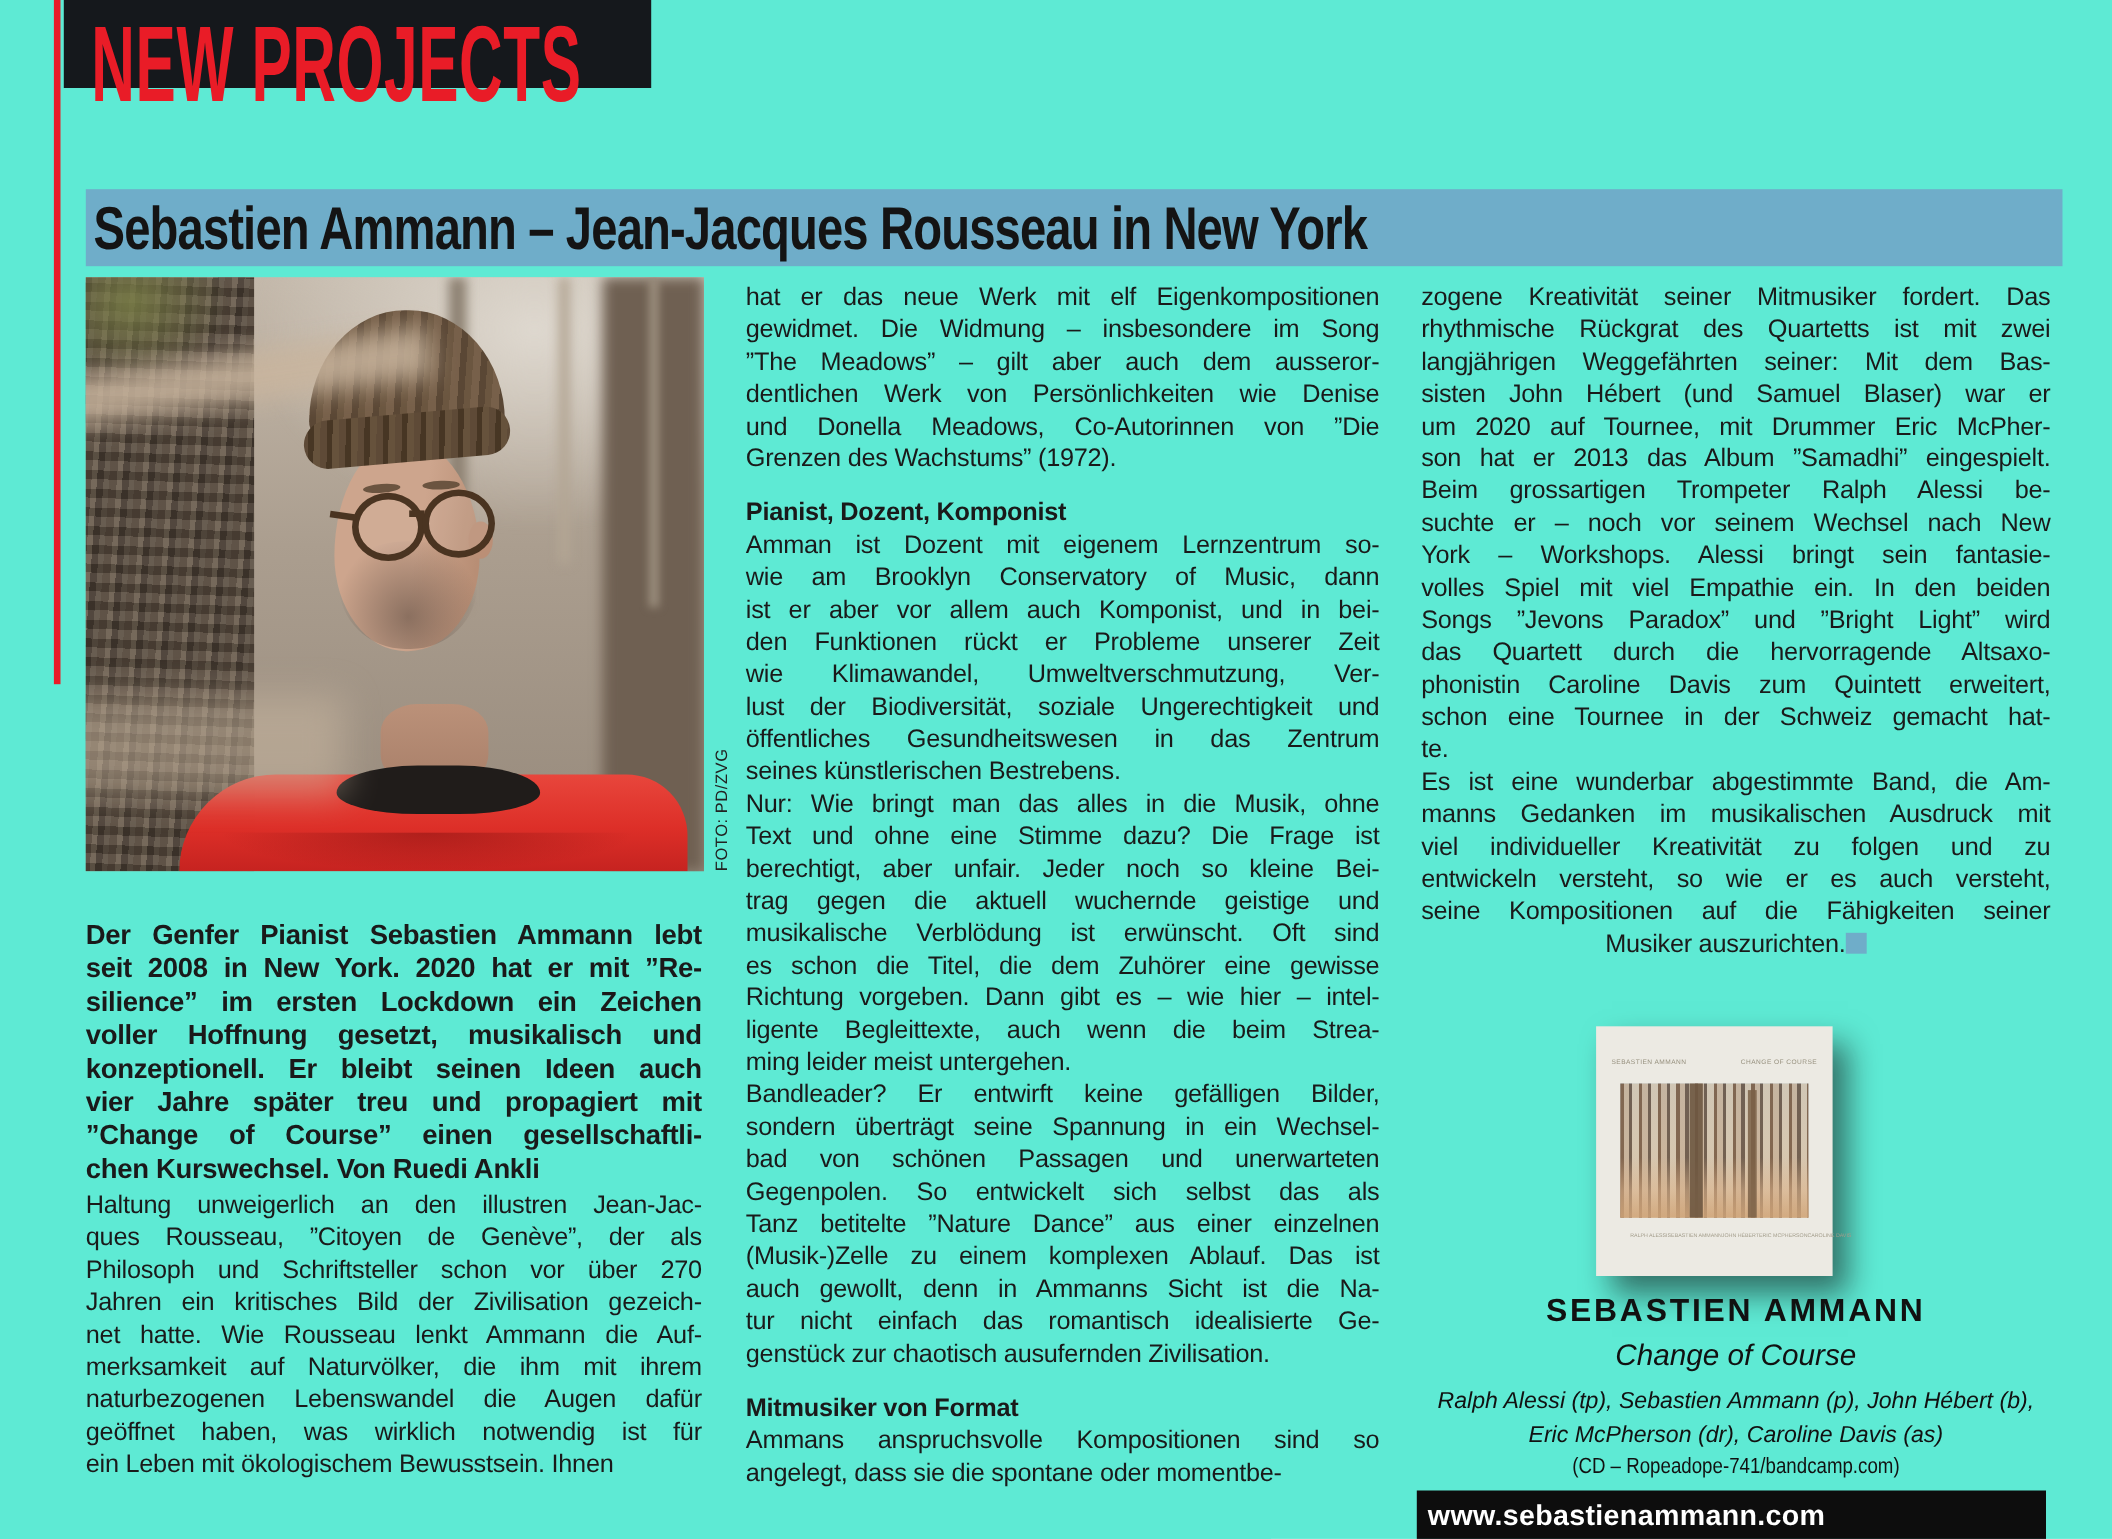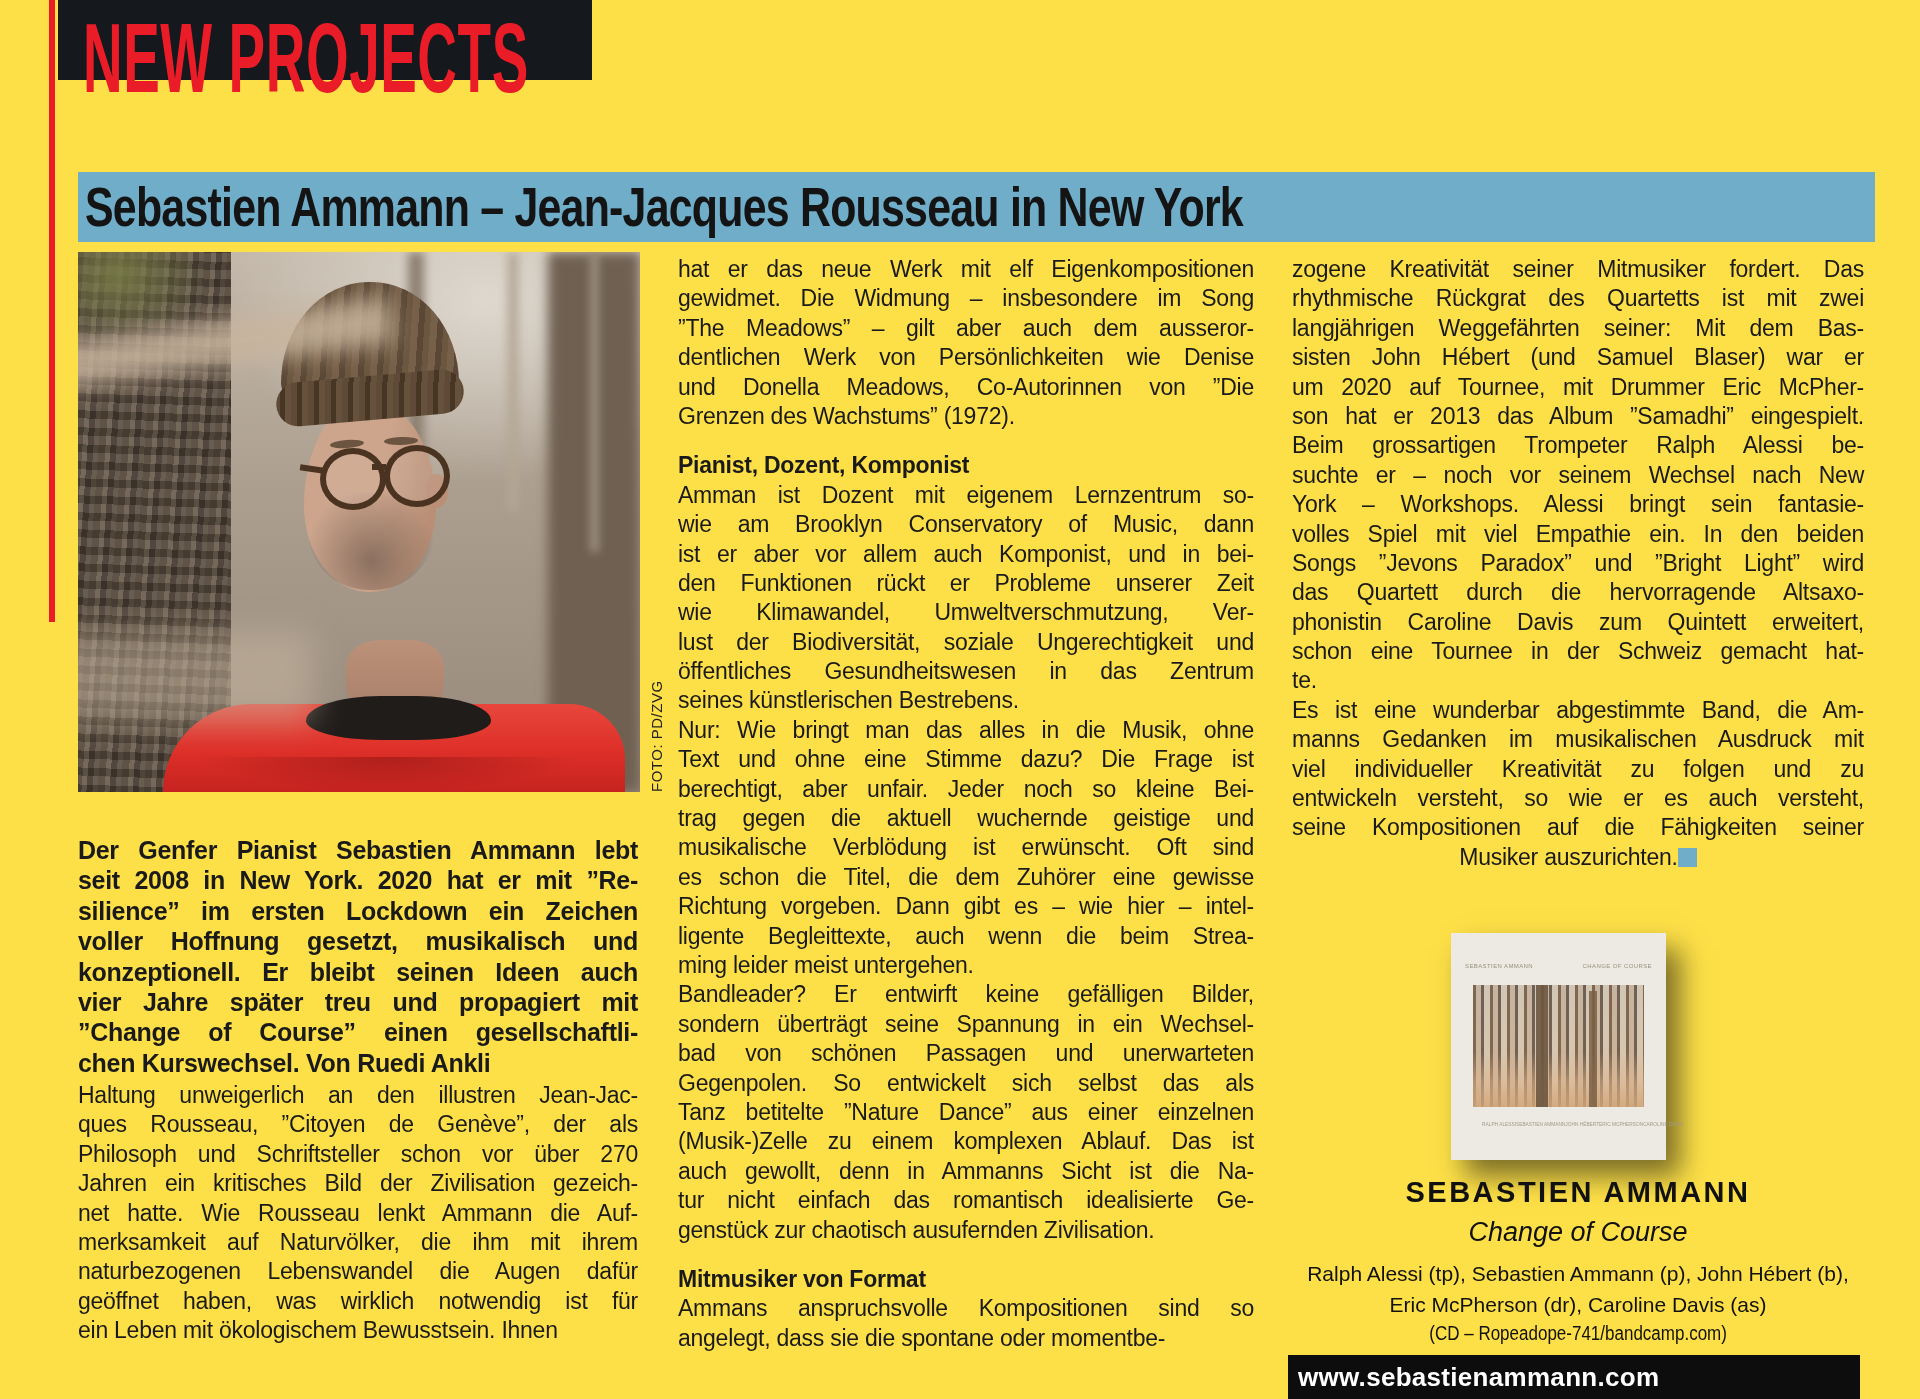--- a/index.html
+++ b/index.html
@@ -1,16 +1,16 @@
 <!DOCTYPE html>
 <html><head>
 <meta charset="utf-8">
 <style>
   html,body{margin:0;padding:0;background:#ffffff;}
-  .page{position:relative;width:1920px;height:1399px;background:#fde047;overflow:hidden;
+  .page{position:relative;width:1920px;height:1399px;background:#5eead4;overflow:hidden;
         font-family:"Liberation Sans",sans-serif;color:#1a1a1a;}
 
   
   .red-rule{position:absolute;left:49px;top:0;width:6px;height:622px;background:#e91c27;}
   .kicker-banner{position:absolute;left:58px;top:0;width:534px;height:80px;background:#15181c;}
   .kicker{position:absolute;left:83px;top:8px;font-size:98px;font-weight:bold;color:#e91c27;
           line-height:100px;white-space:nowrap;transform:scaleX(0.56);transform-origin:0 0;
           letter-spacing:1px;}
 
   
@@ -94,21 +94,21 @@
            linear-gradient(180deg,#bfd2dd 0%,#cfd4cf 45%,#d9c9b2 100%);}
   .cover-trunk{position:absolute;left:85px;top:52px;width:12px;height:122px;background:#6d5640;opacity:0.9;}
   .cover-trunk2{position:absolute;left:138px;top:58px;width:8px;height:116px;background:#7a6046;opacity:0.85;}
   .cover-botrow{position:absolute;left:12px;right:12px;top:188px;display:flex;justify-content:space-between;
          font-size:6px;color:#a29c8a;transform:scale(0.8);transform-origin:50% 50%;white-space:nowrap;}
 
   
   .credits{position:absolute;left:1292px;top:1176px;width:572px;text-align:center;color:#111;}
   .credit-artist{font-size:29px;font-weight:bold;letter-spacing:2.5px;margin-bottom:8px;}
   .credit-album{font-size:27px;font-style:italic;margin-bottom:10px;}
-  .credit-personnel{font-size:21px;line-height:31px;}
+  .credit-personnel{font-size:21px;font-style:italic;line-height:31px;}
   .credit-release{font-size:20px;margin-top:2px;}
   .credit-release span{display:inline-block;transform:scaleX(0.85);}
 
   
   .url-bar{position:absolute;left:1288px;top:1355px;width:572px;height:44px;background:#0d0d0d;
       display:flex;align-items:center;}
   .url-bar span{color:#ffffff;font-size:26px;font-weight:bold;letter-spacing:0.3px;padding-left:10px;}
 </style>
 </head>
 <body>

